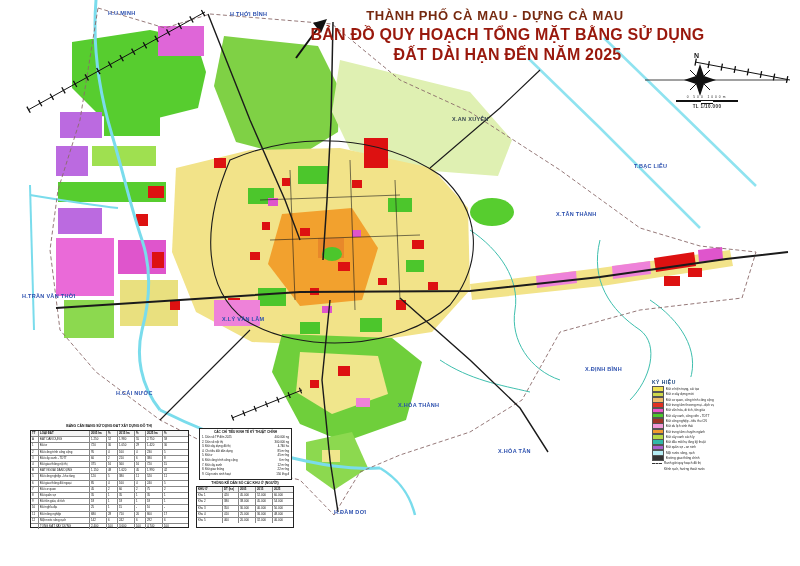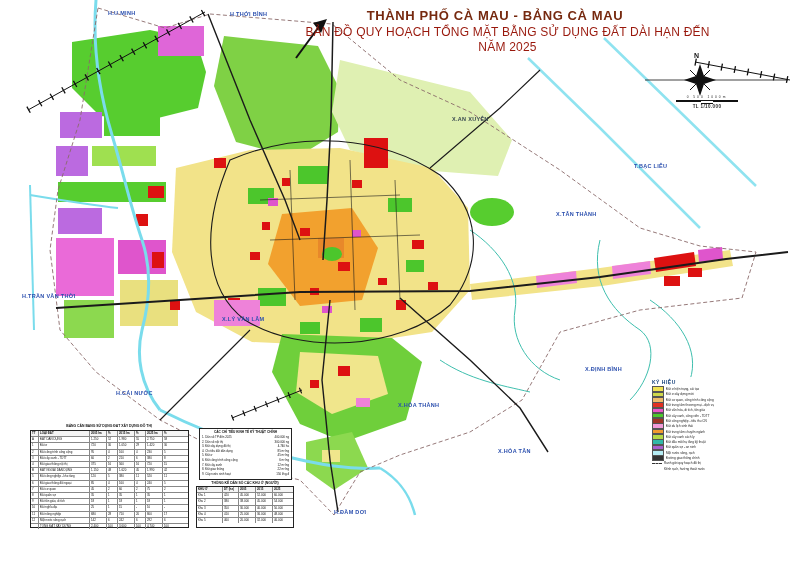--- a/index.html
+++ b/index.html
@@ -4,21 +4,21 @@
 <style>
   html,body{margin:0;padding:0;background:#fff;}
   #stage{position:relative;width:800px;height:566px;overflow:hidden;background:#fff;
          font-family:"Liberation Sans", sans-serif;}
   svg{position:absolute;left:0;top:0;}
 
   
   .map-title{position:absolute;left:270px;top:8px;width:450px;text-align:center;line-height:1.25;}
   .map-title .l1{font-size:13px;font-weight:bold;color:#76290f;letter-spacing:.6px;}
   .map-title .l2{font-size:8.5px;font-weight:bold;color:#76290f;letter-spacing:.4px;}
-  .map-title .l3{font-size:12px;font-weight:normal;color:#99180c;letter-spacing:.2px;margin-top:1px;margin-left:25px;}
+  .map-title .l3{font-size:16px;font-weight:bold;color:#99180c;letter-spacing:.2px;margin-top:1px;margin-left:25px;}
 
   
   .north{position:absolute;left:694px;top:52px;font-size:7px;font-weight:bold;color:#111;}
   .scalebox{position:absolute;left:668px;top:95px;width:78px;text-align:center;color:#222;}
   .scalebox .nums{font-size:3.2px;letter-spacing:2px;}
   .scalebox .bar{height:2px;background:#111;margin:1px 8px;position:relative;}
   .scalebox .bar:after{content:"";position:absolute;left:40%;top:0;width:20%;height:2px;background:#fff;border-top:0.5px solid #111;border-bottom:0.5px solid #111;}
   .scalebox .tl{font-size:4.5px;font-weight:bold;margin-top:1.5px;letter-spacing:.4px;}
 
   
@@ -188,21 +188,21 @@
       <polygon points="313,23 327,19 321,33" fill="#111"></polygon>
     </g>
 
     <g>
       <polygon points="700,64 704,76 716,80 704,84 700,96 696,84 684,80 696,76" fill="#111"></polygon>
       <path d="M690,70 L710,90 M710,70 L690,90" stroke="#111" stroke-width="1"></path>
     </g>
   </svg>
 
   <div class="map-title">
-    <div class="l1">THÀNH PHỐ CÀ MAU - BẢNG CÀ MAU</div>
+    <div class="l1">THÀNH PHỐ CÀ MAU - DỰNG CÀ MAU</div>
     <div class="l3">BẢN ĐỒ QUY HOẠCH TỔNG MẶT BẰNG SỬ DỤNG ĐẤT DÀI HẠN ĐẾN NĂM 2025</div>
   </div>
 
   <span class="north">N</span>
   <div class="scalebox">
     <div class="nums">0  500  1000m</div>
     <div class="bar"></div>
     <div class="tl">TL 1/10.000</div>
   </div>
 

